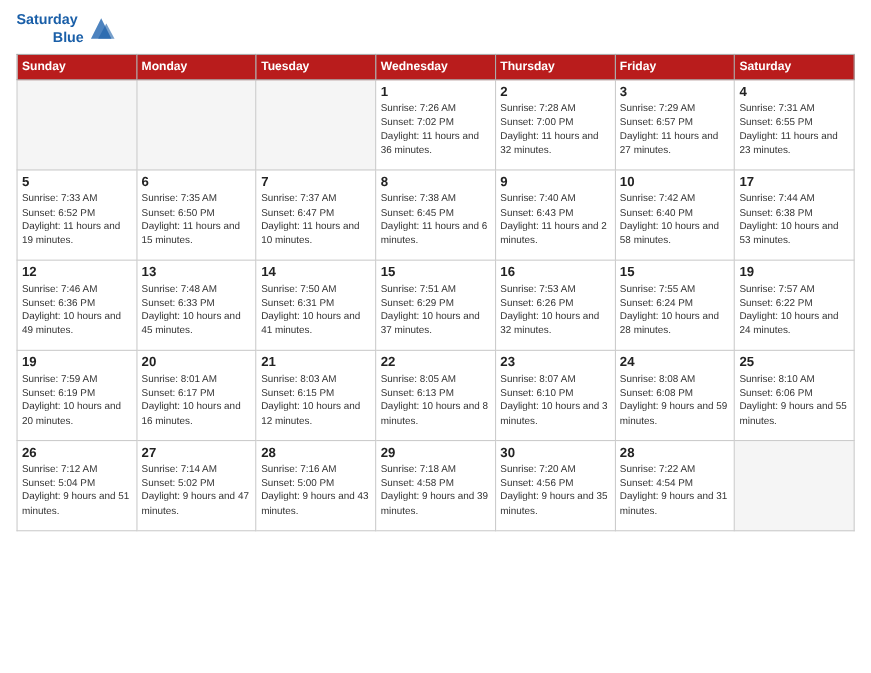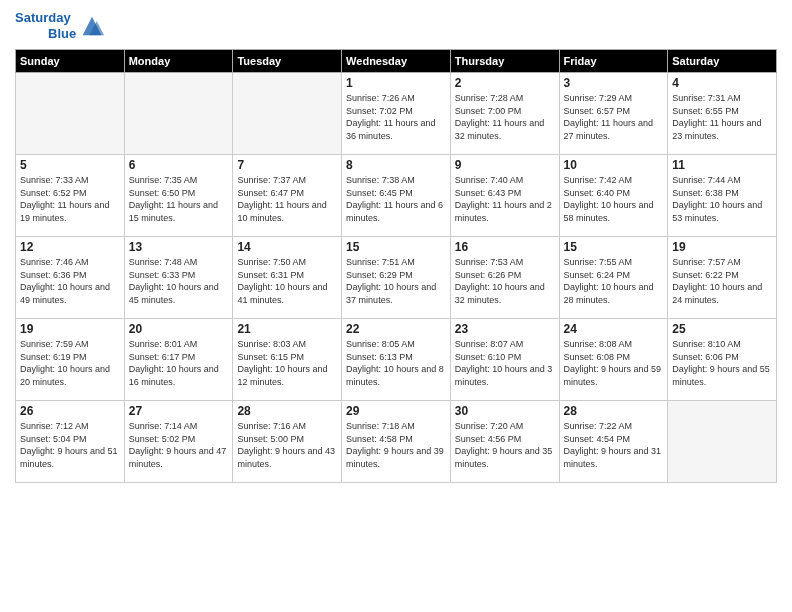--- a/index.html
+++ b/index.html
@@ -52,21 +52,21 @@
     .location {
       font-size: 14px;
       color: #444;
     }
     .calendar-table {
       width: 100%;
       border-collapse: collapse;
       table-layout: fixed;
     }
     .calendar-table th {
-      background-color: #000000;
+      background-color: #b91c1c;
       color: #fff;
       font-size: 11px;
       font-weight: bold;
       padding: 5px 4px;
       text-align: left;
       border: 1px solid #aaa;
     }
     .calendar-table td {
       border: 1px solid #ccc;
       vertical-align: top;
@@ -169,21 +169,21 @@
           </td>
           <td>
             <div class="day-number">9</div>
             <div class="day-info">Sunrise: 7:40 AM<br>Sunset: 6:43 PM<br>Daylight: 11 hours and 2 minutes.</div>
           </td>
           <td>
             <div class="day-number">10</div>
             <div class="day-info">Sunrise: 7:42 AM<br>Sunset: 6:40 PM<br>Daylight: 10 hours and 58 minutes.</div>
           </td>
           <td>
-            <div class="day-number">11</div>
+            <div class="day-number">17</div>
             <div class="day-info">Sunrise: 7:44 AM<br>Sunset: 6:38 PM<br>Daylight: 10 hours and 53 minutes.</div>
           </td>
         </tr>
         <tr>
           <td>
             <div class="day-number">12</div>
             <div class="day-info">Sunrise: 7:46 AM<br>Sunset: 6:36 PM<br>Daylight: 10 hours and 49 minutes.</div>
           </td>
           <td>
             <div class="day-number">13</div>

